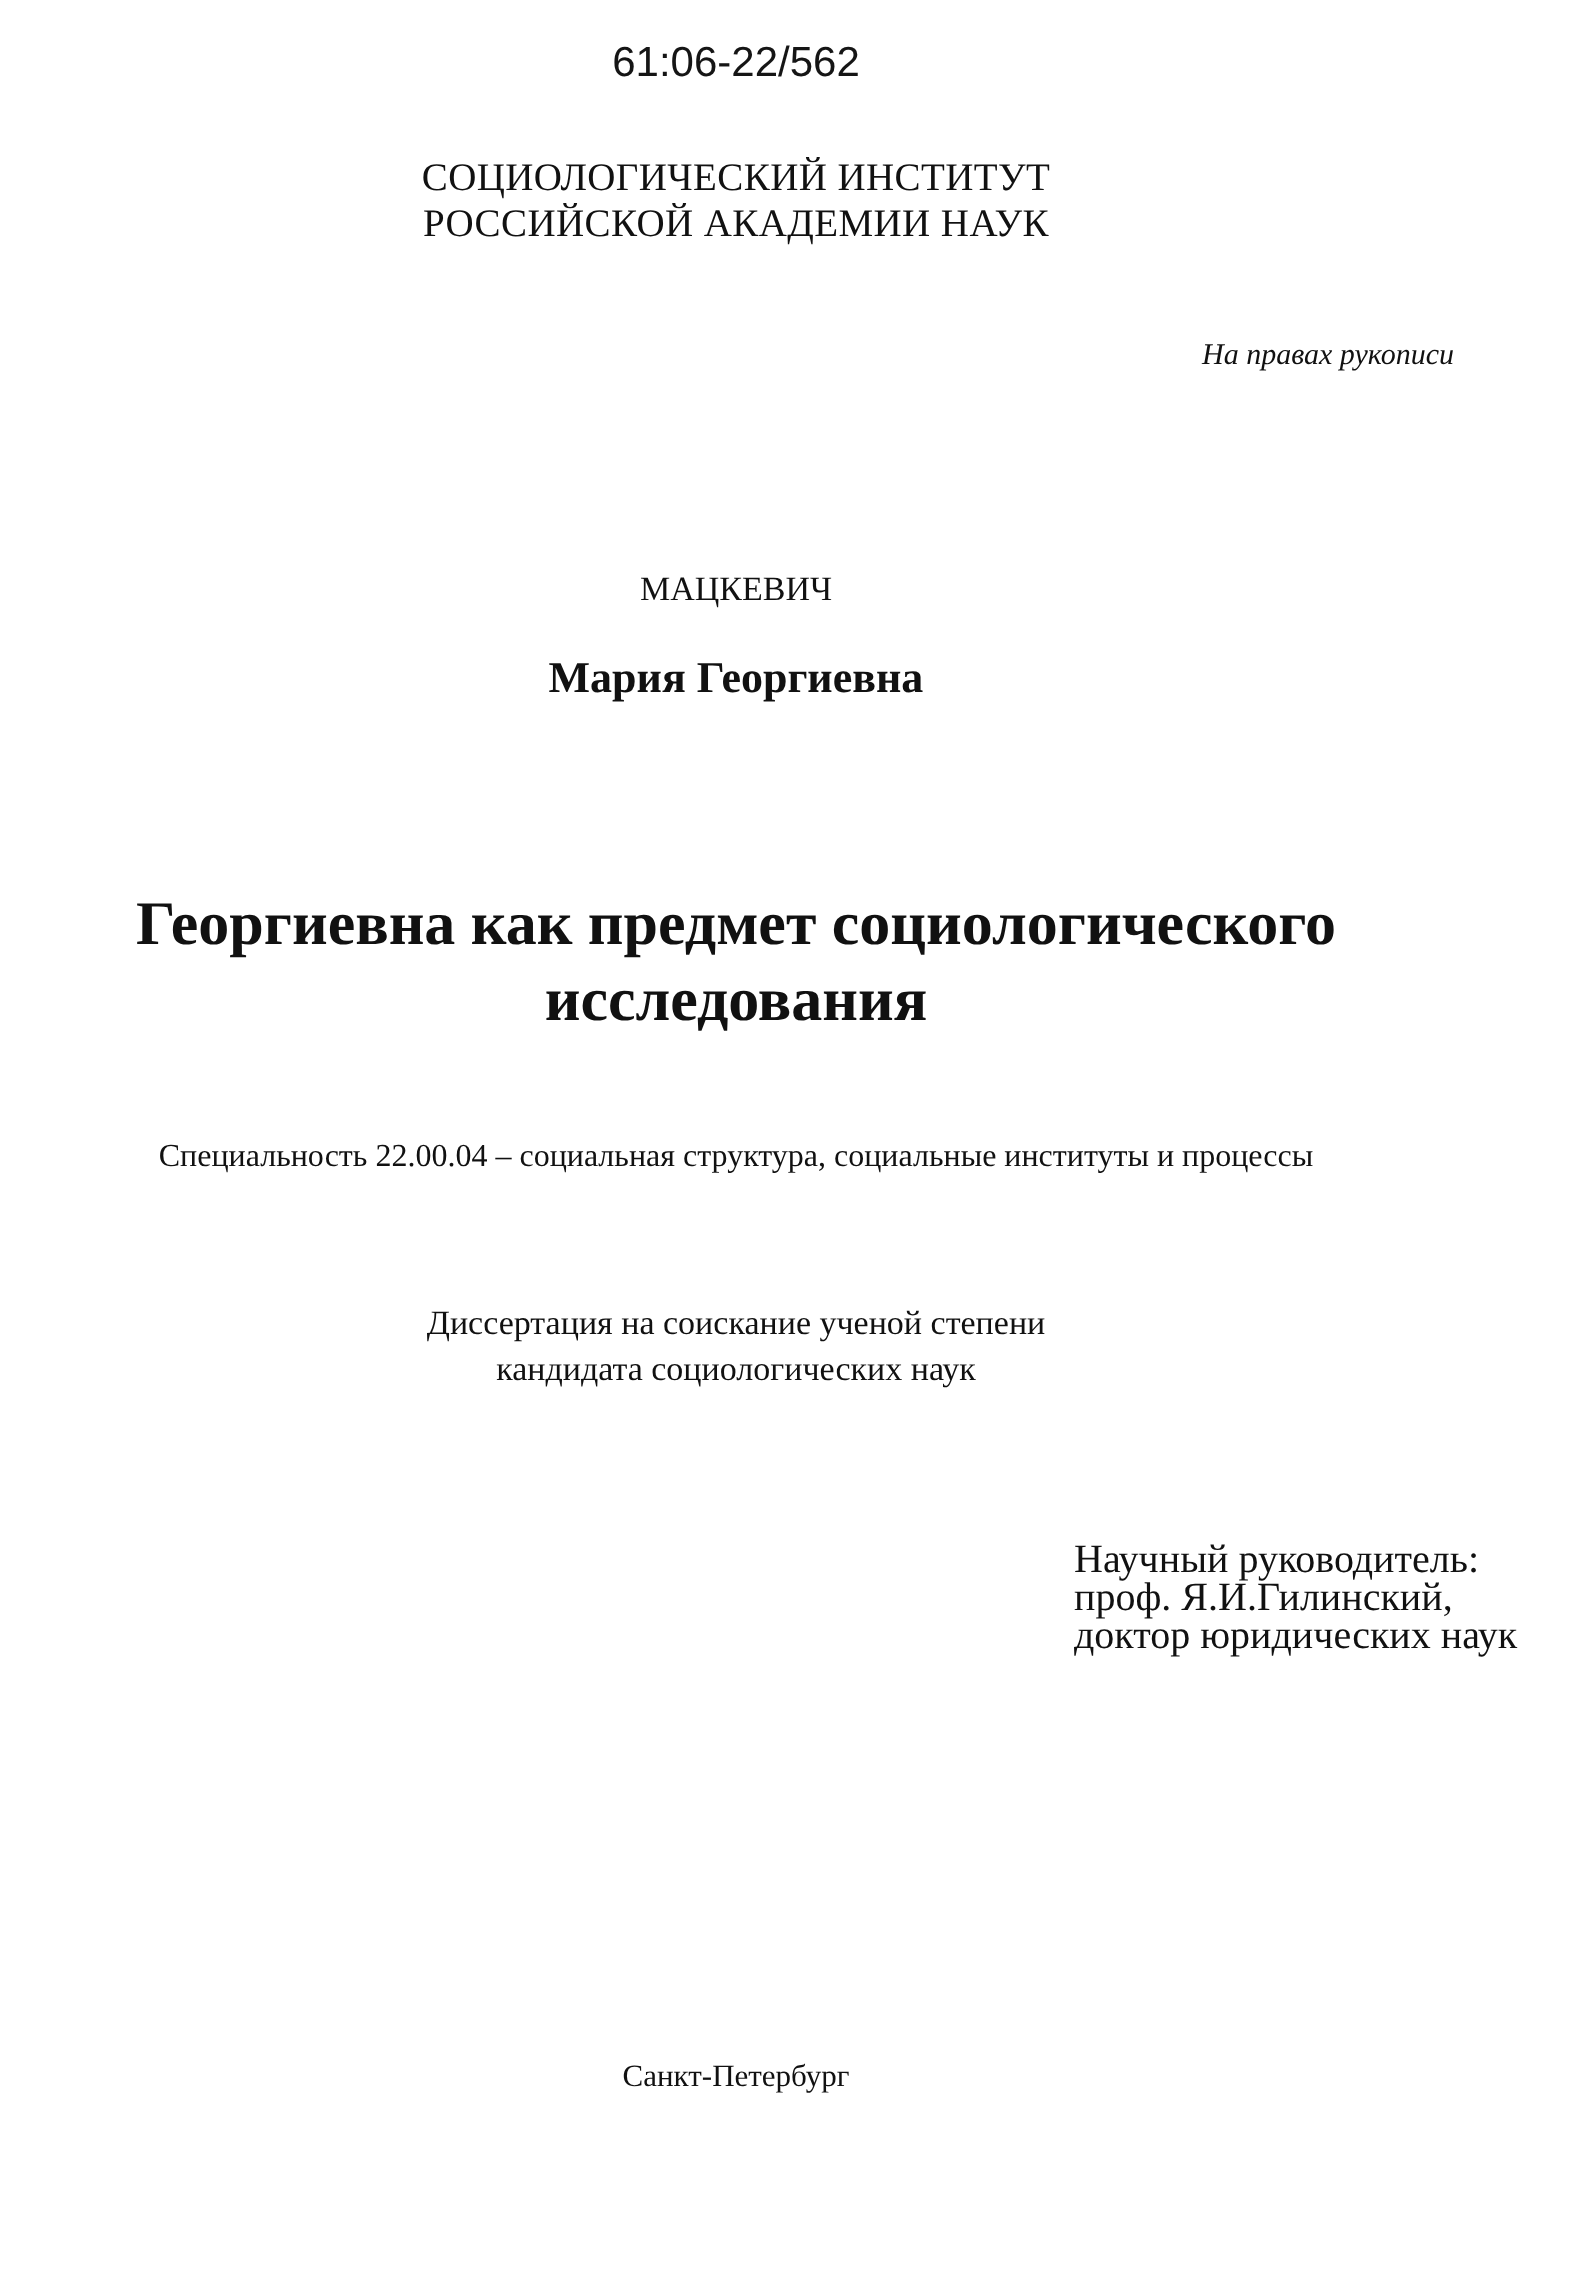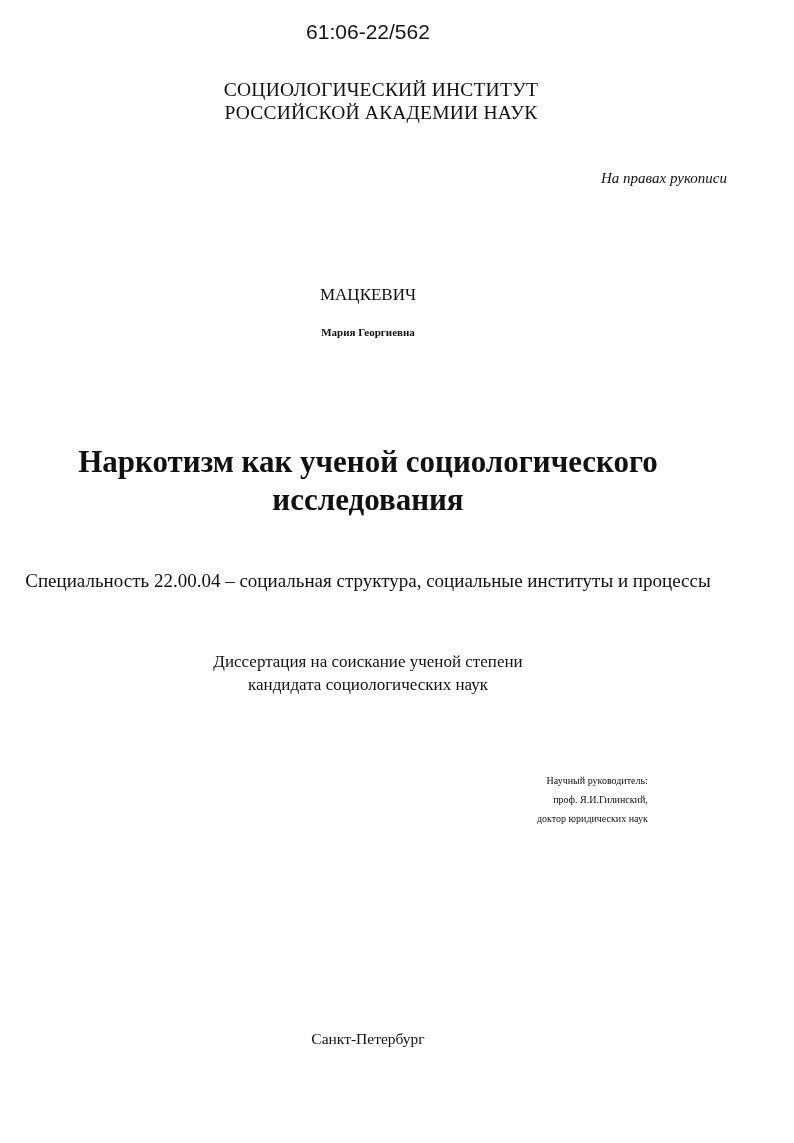--- a/index.html
+++ b/index.html
@@ -1,48 +1,48 @@
 <!DOCTYPE html>
 <html><head>
 <meta charset="utf-8">
 <style>
   html, body { margin: 0; padding: 0; background: #ffffff; }
   body { width: 794px; height: 1143px; position: relative; overflow: hidden; color: #111; }
-  .abs { position: absolute; white-space: nowrap; text-align: right; }
+  .abs { position: absolute; white-space: nowrap; }
   .serif { font-family: "Liberation Serif", "DejaVu Serif", serif; }
   .sans { font-family: "Liberation Sans", "DejaVu Sans", sans-serif; }
   .center { left: 0; width: 736px; text-align: center; }
   #code { top: 20px; font-size: 21px; font-weight: normal; color: #151515; }
-  #institute { top: 78px; font-size: 19.5px; line-height: 23px; letter-spacing: 0.2px; padding-left: 13px; }
+  #institute { top: 78px; font-size: 19.5px; line-height: 23px; letter-spacing: 0.2px; }
   #rights { top: 170px; right: 67px; font-size: 15px; font-style: italic; }
   #surname { top: 285px; font-size: 17px; font-weight: normal; }
-  #name { top: 326px; font-size: 11px; font-weight: bold; }
+  #name { top: 326px; font-size: 22px; font-weight: bold; }
   #title { top: 443px; font-size: 31px; font-weight: bold; line-height: 38px; }
-  #specialty { top: 570px; font-size: 19px; }
+  #specialty { top: 570px; font-size: 16px; }
   #degree { top: 650px; font-size: 17px; line-height: 23px; }
-  #advisor { top: 771px; left: 537px; font-size: 10px; line-height: 19px; }
+  #advisor { top: 771px; left: 537px; font-size: 20px; line-height: 19px; }
   #place { top: 997px; font-size: 15.5px; line-height: 19px; margin-top: 32px; }
 </style>
 </head>
 <body>
 
 <div class="abs sans center" id="code">61:06-22/562</div>
 
 <div class="abs serif center" id="institute">
   <div>СОЦИОЛОГИЧЕСКИЙ ИНСТИТУТ</div>
   <div>РОССИЙСКОЙ АКАДЕМИИ НАУК</div>
 </div>
 
 <div class="abs serif" id="rights">На правах рукописи</div>
 
 <div class="abs serif center" id="surname">МАЦКЕВИЧ</div>
 <div class="abs serif center" id="name">Мария Георгиевна</div>
 
 <div class="abs serif center" id="title">
-  <div>Наркотизм как ученой социологического</div>
+  <div>Георгиевна как предмет социологического</div>
   <div>исследования</div>
 </div>
 
 <div class="abs serif center" id="specialty">Специальность 22.00.04 – социальная структура, социальные институты и процессы</div>
 
 <div class="abs serif center" id="degree">
   <div>Диссертация на соискание ученой степени</div>
   <div>кандидата социологических наук</div>
 </div>
 

